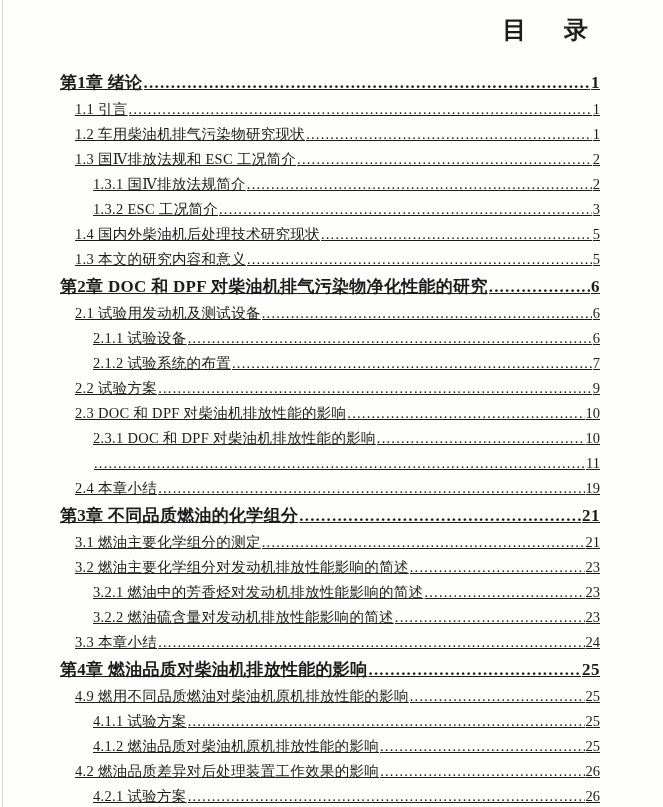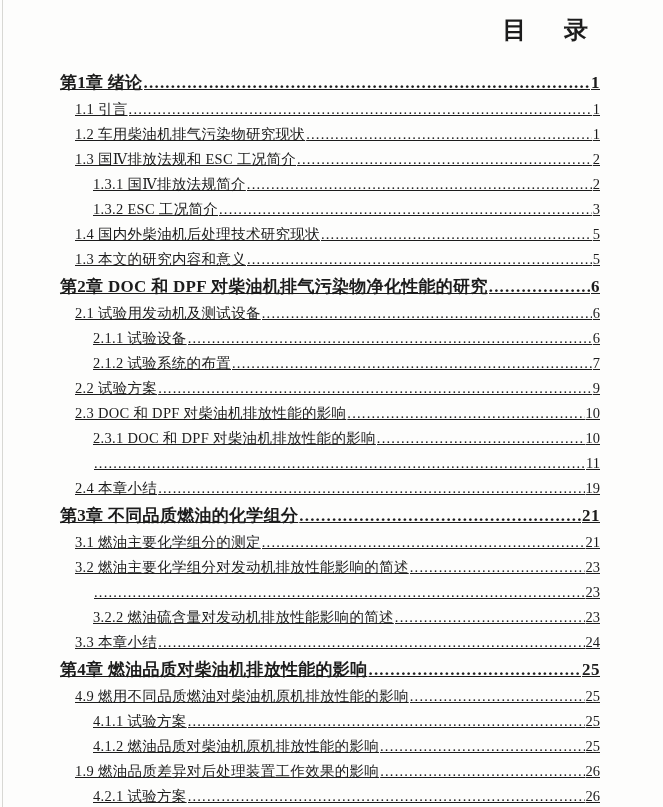--- a/index.html
+++ b/index.html
@@ -165,20 +165,21 @@
     <span class="entry-text">3.1 燃油主要化学组分的测定</span>
     <span class="dots"></span>
     <span class="pagenum">21</span>
   </div>
       <div class="row lvl1">
     <span class="entry-text">3.2 燃油主要化学组分对发动机排放性能影响的简述</span>
     <span class="dots"></span>
     <span class="pagenum">23</span>
   </div>
       <div class="row lvl2">
+    <span class="entry-text">3.2.1 燃油中的芳香烃对发动机排放性能影响的简述</span>
     <span class="dots"></span>
     <span class="pagenum">23</span>
   </div>
       <div class="row lvl2">
     <span class="entry-text">3.2.2 燃油硫含量对发动机排放性能影响的简述</span>
     <span class="dots"></span>
     <span class="pagenum">23</span>
   </div>
       <div class="row lvl1">
     <span class="entry-text">3.3 本章小结</span>
@@ -199,21 +200,21 @@
     <span class="entry-text">4.1.1 试验方案</span>
     <span class="dots"></span>
     <span class="pagenum">25</span>
   </div>
       <div class="row lvl2">
     <span class="entry-text">4.1.2 燃油品质对柴油机原机排放性能的影响</span>
     <span class="dots"></span>
     <span class="pagenum">25</span>
   </div>
       <div class="row lvl1">
-    <span class="entry-text">1.9 燃油品质差异对后处理装置工作效果的影响</span>
+    <span class="entry-text">4.2 燃油品质差异对后处理装置工作效果的影响</span>
     <span class="dots"></span>
     <span class="pagenum">26</span>
   </div>
       <div class="row lvl2">
     <span class="entry-text">4.2.1 试验方案</span>
     <span class="dots"></span>
     <span class="pagenum">26</span>
   </div>
     </div>
 </div>

